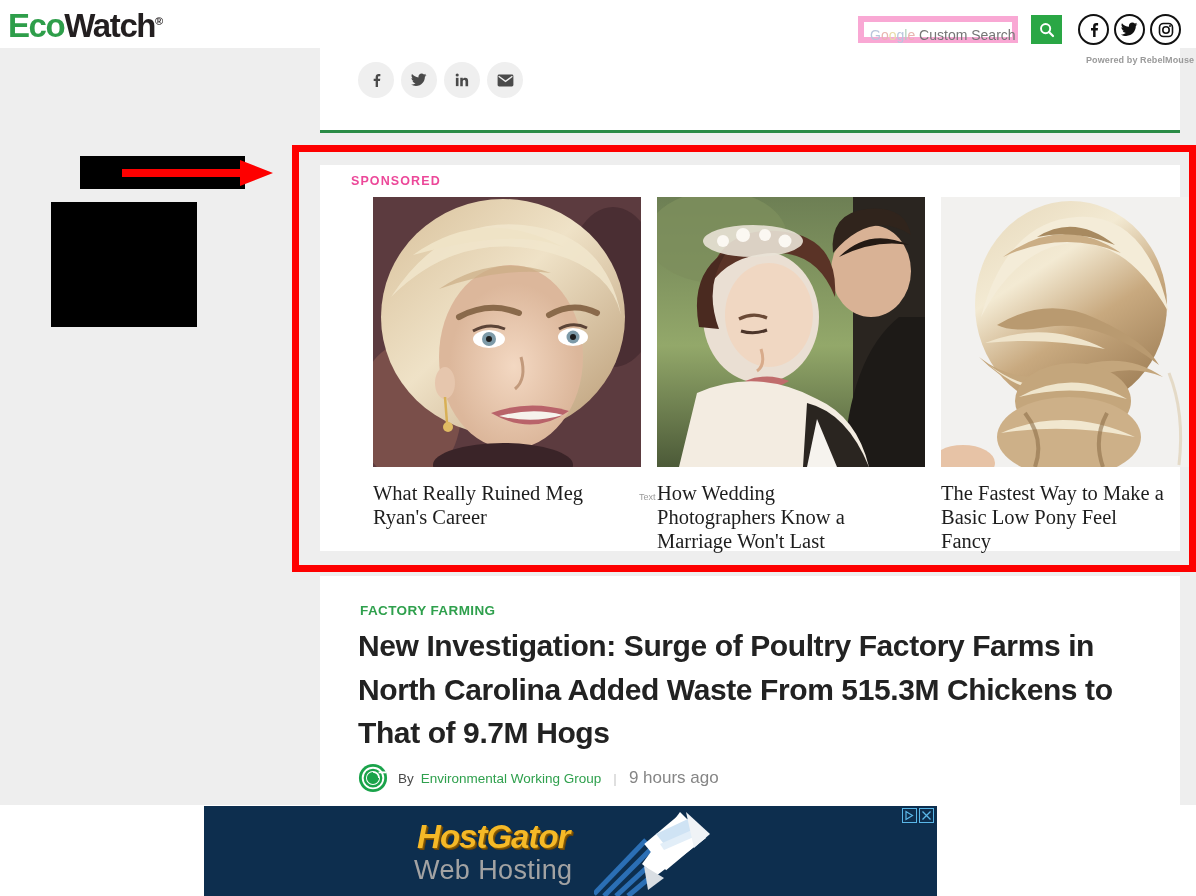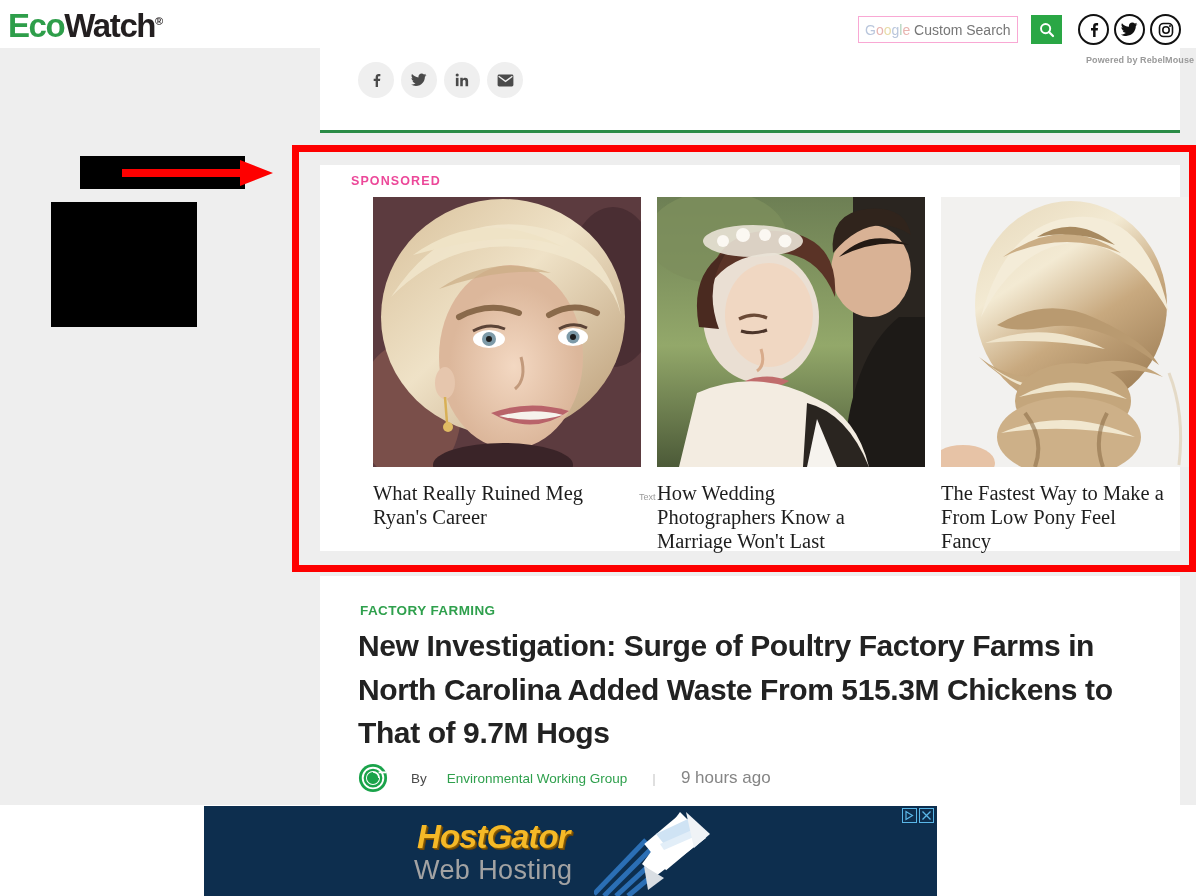--- a/index.html
+++ b/index.html
@@ -43,21 +43,21 @@
     white-space: nowrap;
   }
   .logo .eco  { color: #2e9e4a; }
   .logo .watch{ color: #231f20; }
   .logo .reg  { color: #231f20; font-size: 11px; vertical-align: super; }
 
   .search-wrap {
     position: absolute;
     left: 858px; top: 16px;
     width: 160px; height: 27px;
-    border: 1px solid #f9a8d4;
+    border: 6px solid #f9a8d4;
     background: #ffffff;
   }
   .search-input {
     width: 100%; height: 100%;
     border: none; outline: none;
     padding: 0 6px;
     font-family: "Liberation Sans", sans-serif;
     font-size: 14px;
     color: #333;
     background: transparent;
@@ -241,21 +241,20 @@
     letter-spacing: -0.4px;
     color: #222222;
     cursor: pointer;
   }
   .byline {
     position: absolute;
     left: 38px; top: 187px;
     display: flex; align-items: center;
     font-size: 13.5px;
     color: #555;
-    gap: 13px;
   }
   .byline .avatar {
     width: 30px; height: 30px;
     margin-right: 10px;
     flex: 0 0 auto;
   }
   .byline .by-word { color: #4a4a4a; margin-right: 7px; }
   .byline .author { color: #2fa04d; cursor: pointer; }
   .byline .sep { color: #c9c9c9; margin: 0 12px; }
   .byline .time { color: #858585; font-size: 17px; }
@@ -496,21 +495,21 @@
             <ellipse cx="132" cy="204" rx="58" ry="38" fill="#c4a67c"></ellipse>
             <path d="M78 200 q54 -30 108 2 q-54 -16 -108 -2Z" fill="#efe5cc"></path>
             <ellipse cx="128" cy="240" rx="72" ry="40" fill="#cdb088"></ellipse>
             <path d="M60 236 q66 -28 134 4 q-68 -14 -134 -4Z" fill="#f1e7cf"></path>
             <path d="M84 216 q20 26 10 54" stroke="#8e6f4a" stroke-width="4" fill="none" opacity="0.6"></path>
             <path d="M166 216 q-14 26 -4 54" stroke="#8e6f4a" stroke-width="4" fill="none" opacity="0.6"></path>
             <ellipse cx="22" cy="266" rx="32" ry="18" fill="#e7c3a6"></ellipse>
             <path d="M228 176 q16 40 10 92" stroke="#d9c6a6" stroke-width="3" fill="none" opacity="0.55"></path>
           </svg>
         </div>
-        <div class="sp-title">The Fastest Way to Make a From Low Pony Feel Fancy</div>
+        <div class="sp-title">The Fastest Way to Make a Basic Low Pony Feel Fancy</div>
       </div>
     </div>
   </div>
 
   <div class="text-marker">Text</div>
 
   <div class="red-box"></div>
   <div class="redact-bar"></div>
   <div class="redact-sq"></div>
   <svg class="red-arrow" viewBox="0 0 152 30">

